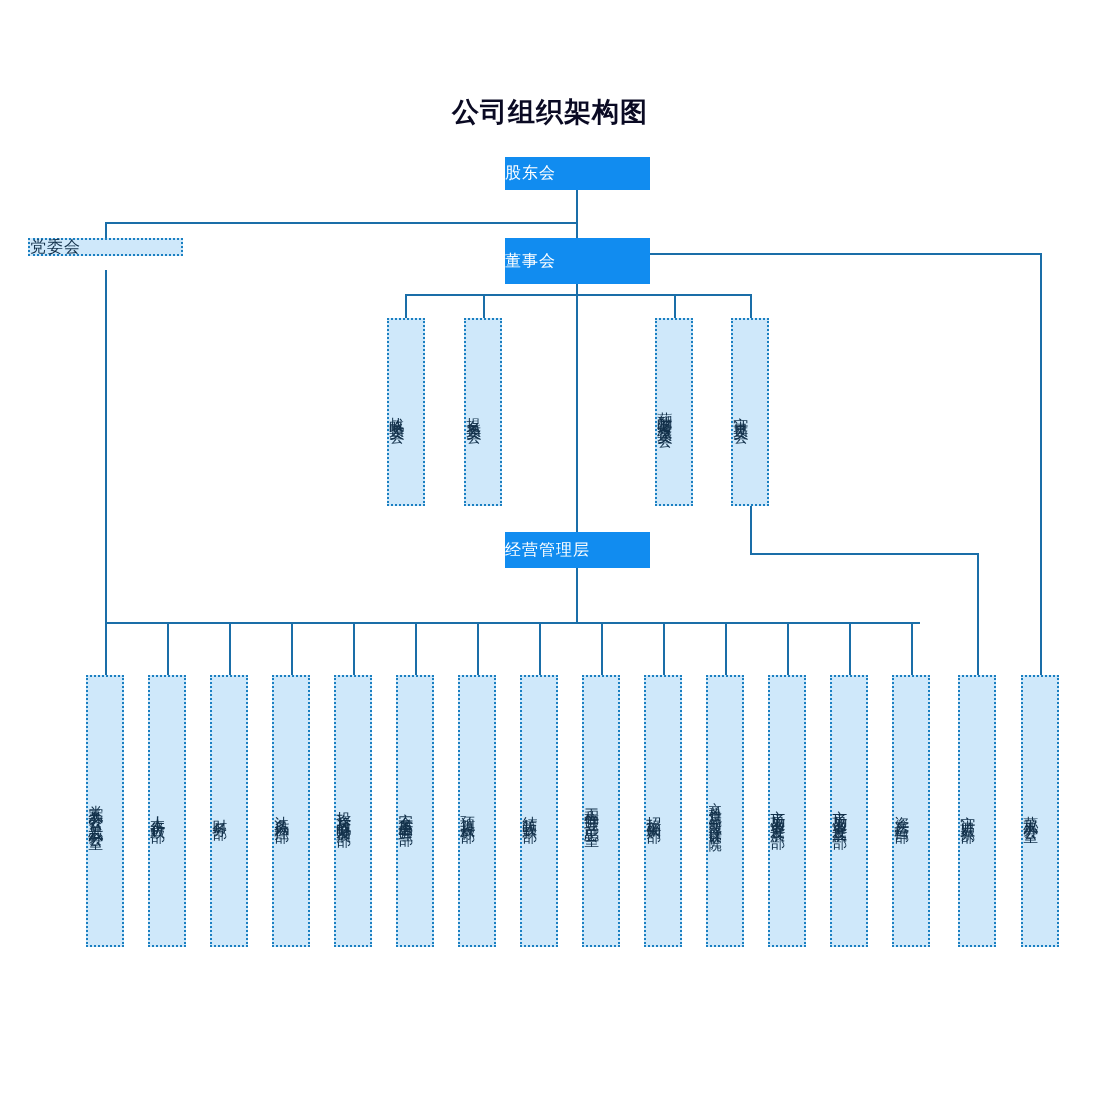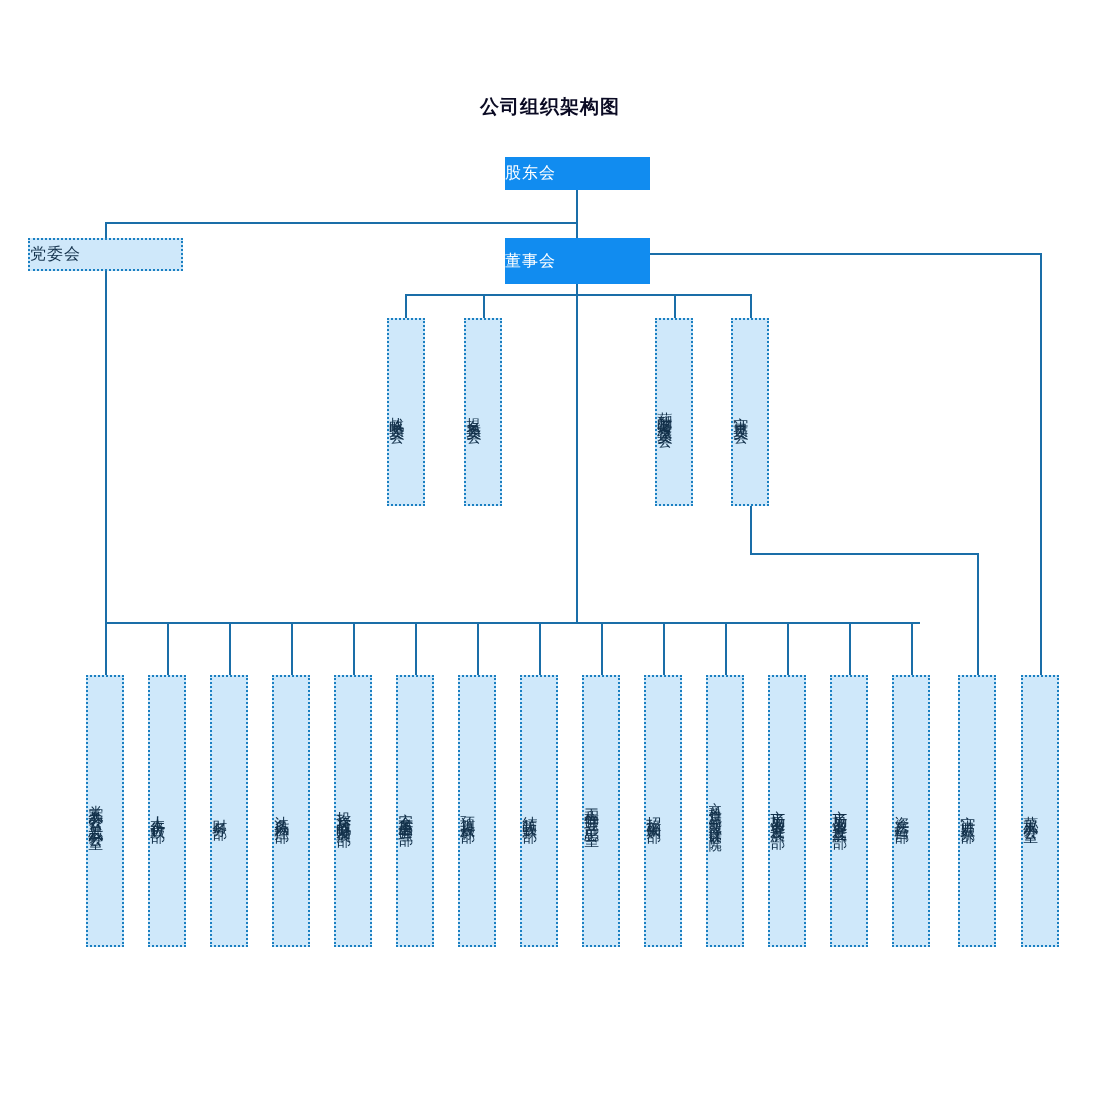--- a/index.html
+++ b/index.html
@@ -16,21 +16,21 @@
     height: 1093px;
     background: #ffffff;
     overflow: hidden;
   }
   #title {
     position: absolute;
     left: 0;
     top: 94px;
     width: 1100px;
     text-align: center;
-    font-size: 19px;
+    font-size: 27px;
     font-weight: bold;
     color: #0a0a23;
     letter-spacing: 1px;
   }
   .node {
     position: absolute;
     box-sizing: border-box;
     display: flex;
     align-items: center;
     justify-content: flex-start;
@@ -113,21 +113,21 @@
   <div class="line line-v" style="left:663px; top:622px; height:55px;"></div>
   <div class="line line-v" style="left:725px; top:622px; height:55px;"></div>
   <div class="line line-v" style="left:787px; top:622px; height:55px;"></div>
   <div class="line line-v" style="left:849px; top:622px; height:55px;"></div>
   <div class="line line-v" style="left:911px; top:622px; height:55px;"></div>
 
   <div class="node node-primary" style="left:505px; top:157px; width:145px; height:33px;">
     <span>股东会</span>
   </div>
 
-  <div class="node node-sub" style="left:28px; top:238px; width:155px; height:33px;">
+  <div class="node node-sub" style="left:28px; top:238px; width:155px; height:18px;">
     <span>党委会</span>
   </div>
 
   <div class="node node-primary" style="left:505px; top:238px; width:145px; height:46px;">
     <span>董事会</span>
   </div>
 
   <div class="node node-sub" style="left:387px; top:318px; width:38px; height:188px;">
     <span class="vertical-text">战略委员会</span>
   </div>
@@ -137,20 +137,23 @@
   </div>
 
   <div class="node node-sub" style="left:655px; top:318px; width:38px; height:188px;">
     <span class="vertical-text">薪酬与考核委员会</span>
   </div>
 
   <div class="node node-sub" style="left:731px; top:318px; width:38px; height:188px;">
     <span class="vertical-text">审计委员会</span>
   </div>
 
+  <div class="node node-primary" style="left:505px; top:532px; width:145px; height:36px;">
+    <span>经营管理层</span>
+  </div>
 
   <div class="node node-sub" style="left:86px; top:675px; width:38px; height:272px;">
     <span class="vertical-text">党委办公室（总裁办公室）</span>
   </div>
   <div class="node node-sub" style="left:148px; top:675px; width:38px; height:272px;">
     <span class="vertical-text">人事行政部</span>
   </div>
   <div class="node node-sub" style="left:210px; top:675px; width:38px; height:272px;">
     <span class="vertical-text">财务部</span>
   </div>

